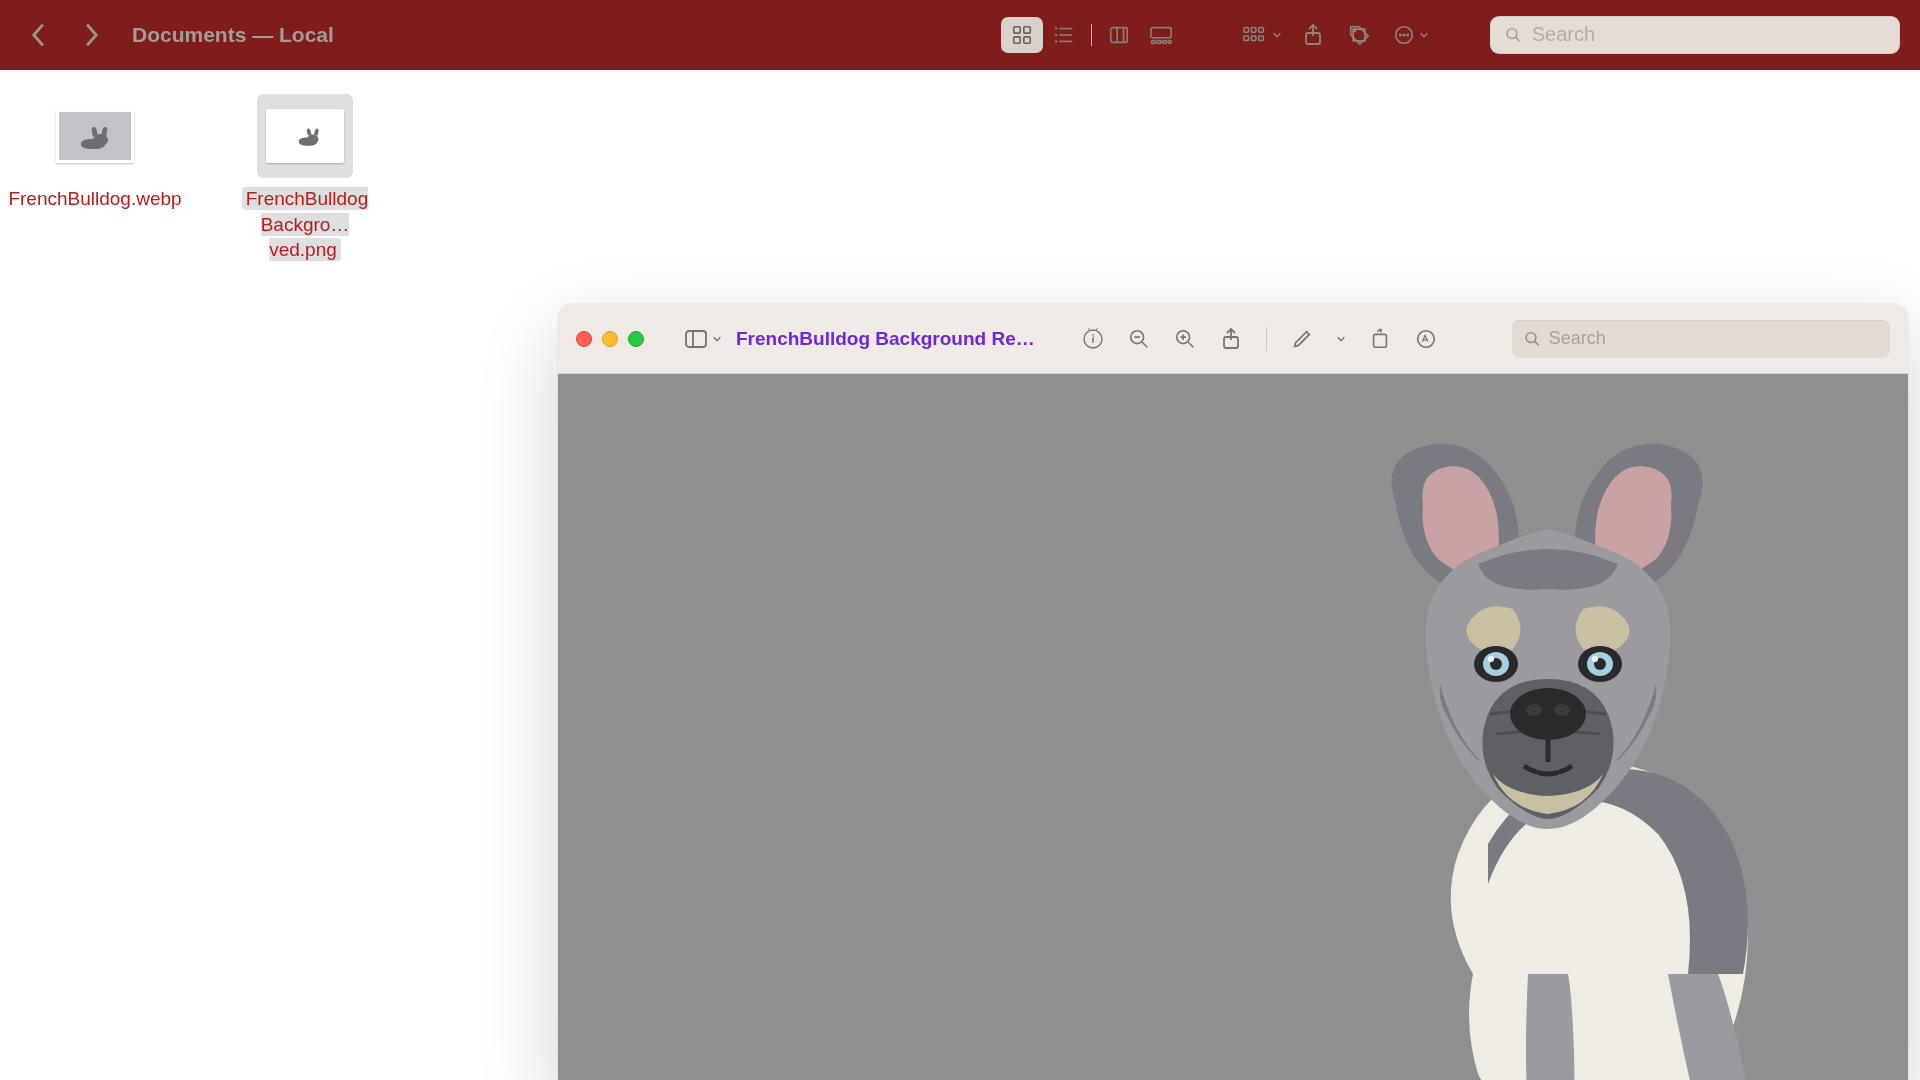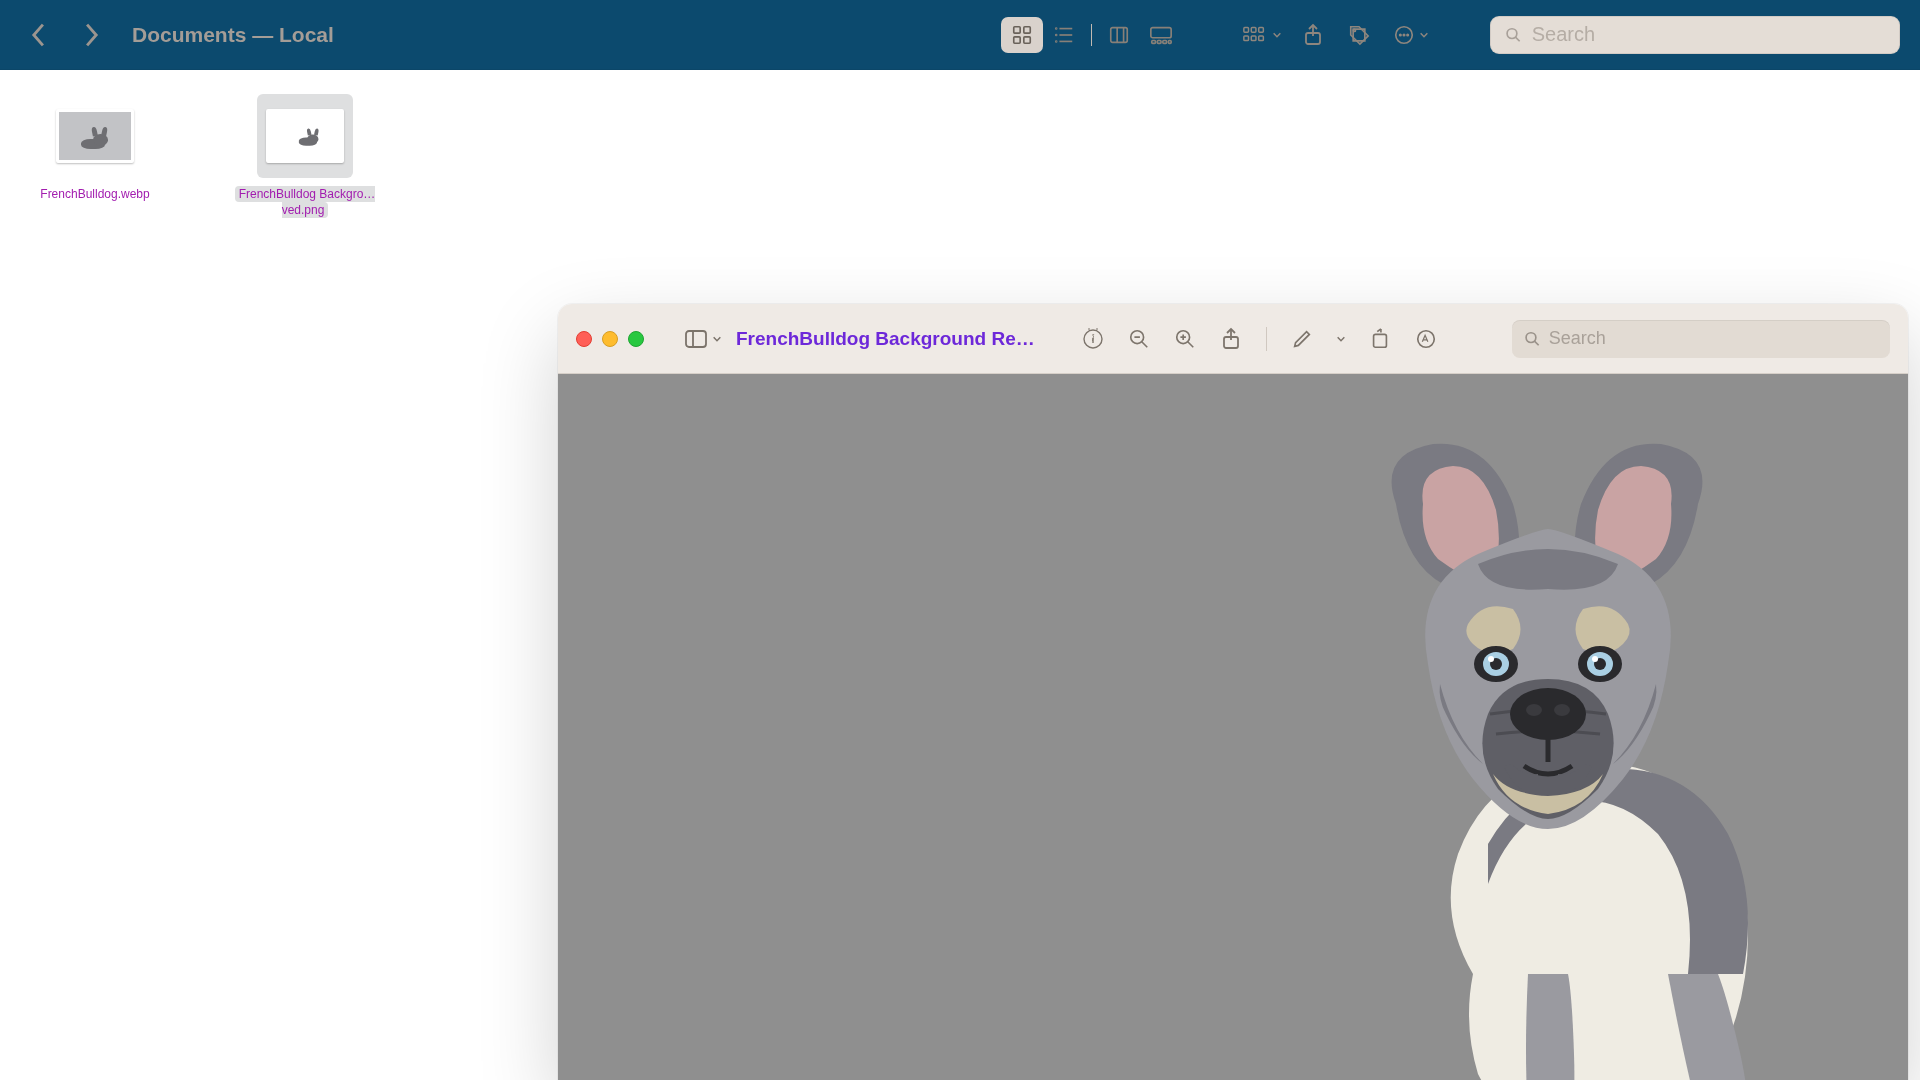--- a/index.html
+++ b/index.html
@@ -1,20 +1,20 @@
 <!DOCTYPE html>
 <html><head>
   <meta charset="utf-8">
   <style>
     * { margin: 0; padding: 0; box-sizing: border-box; font-family: -apple-system, BlinkMacSystemFont, "Segoe UI", sans-serif; }
     body { width: 1920px; height: 1080px; background: #ffffff; overflow: hidden; position: relative; }
 
     
     .finder-toolbar {
-      height: 70px; background: #0c4a6e; display: flex; align-items: center;
+      height: 70px; background: #7f1d1d; display: flex; align-items: center;
       padding: 0 20px; gap: 14px; border-bottom: 1px solid rgba(0,0,0,0.05);
     }
     .nav-arrow { color: #9c958f; stroke-width: 2.2; }
     .finder-title { color: #a49d97; font-size: 21px; font-weight: 600; margin-left: 8px; flex: 0 0 auto; }
     .spacer { flex: 1; }
 
     .view-switch {
       display: flex; align-items: center; gap: 0; border-radius: 8px; padding: 2px;
     }
     .view-btn { width: 42px; height: 36px; display:flex; align-items:center; justify-content:center; border-radius: 7px; color:#888078;}
@@ -35,21 +35,21 @@
     
     .files-area { padding: 24px 20px; display:flex; gap: 60px; align-items:flex-start; }
     .file-item { width: 150px; display:flex; flex-direction:column; align-items:center; }
     .file-item.selected .thumb-wrap { background:#dedfe0; }
     .file-item.selected .file-label-inner { background:#dedfe0; }
     .thumb-wrap { width: 96px; height: 84px; border-radius: 6px; display:flex; align-items:center; justify-content:center; }
     .photo-thumb {
       width: 78px; height: 54px; background:#c2c3c6; border:3px solid #fff; border-radius:2px;
       box-shadow: 0 1px 2px rgba(0,0,0,0.25); display:flex; align-items:center; justify-content:center;
     }
-    .file-label { text-align:center; font-size:12px; color:#a21caf; margin-top:8px; line-height:1.35; }
+    .file-label { text-align:center; font-size:19px; color:#b91c1c; margin-top:8px; line-height:1.35; }
     .file-label-inner { display:inline; padding: 1px 4px; border-radius:4px;}
 
     .dog-sil { position:relative; width:60%; height:70%; }
     .ds-head { position:absolute; top:45%; left:45%; width:34%; height:34%; background:#6e6e72; border-radius:50%; }
     .ds-ear1 { position:absolute; top:22%; left:44%; width:12%; height:28%; background:#6e6e72; border-radius:50% 50% 0 0; transform:rotate(-12deg); }
     .ds-ear2 { position:absolute; top:22%; left:66%; width:12%; height:28%; background:#6e6e72; border-radius:50% 50% 0 0; transform:rotate(12deg); }
     .ds-body { position:absolute; top:58%; left:18%; width:55%; height:32%; background:#6e6e72; border-radius:40% 50% 40% 40%; }
 
     
     .preview-window {

